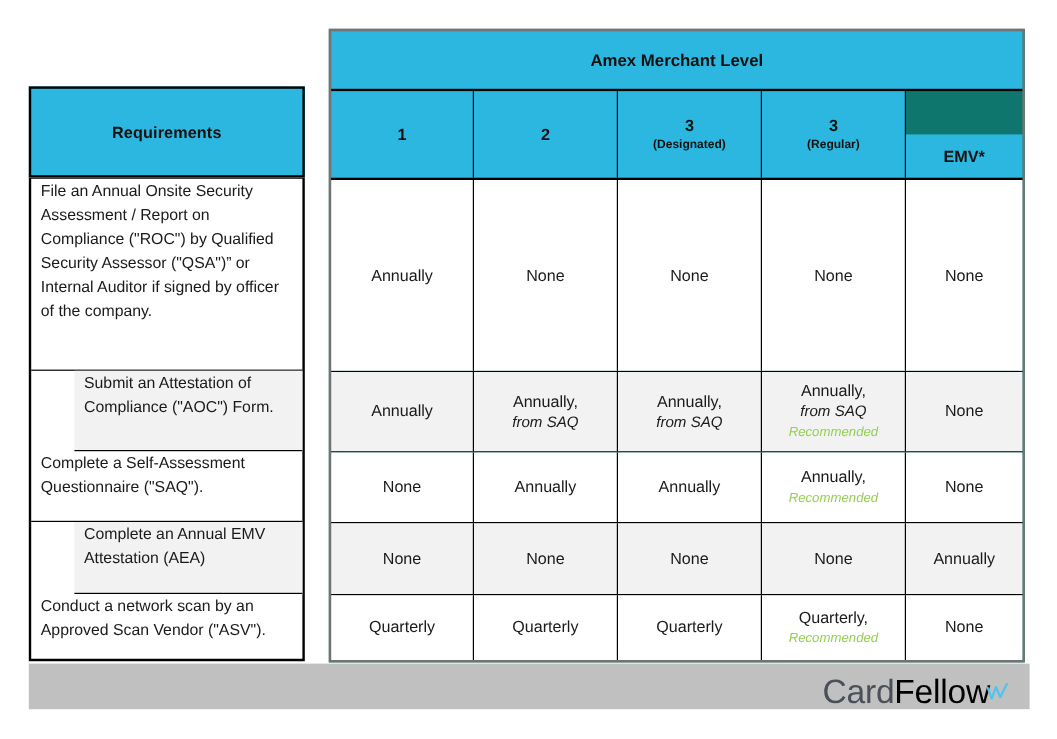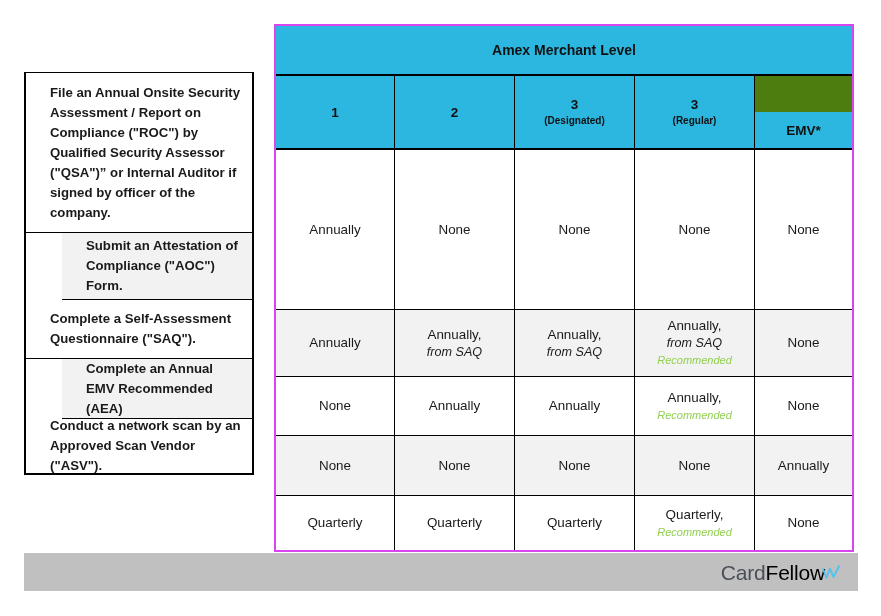--- a/index.html
+++ b/index.html
@@ -40,41 +40,39 @@
   #req-body {
     border: 2px solid #000000;
     border-top: 1px solid #000000;
     box-sizing: border-box;
     background: #ffffff;
   }
   .req-row {
     box-sizing: border-box;
     border-bottom: 1px solid #000000;
     display: flex;
-    align-items: center;
-    padding: 0 9px 0 24px;
-    font-weight: bold;
+    padding: 0 9px 0 8px;
   }
   .req-row:last-child { border-bottom: none; }
   .req-row.alt { background: #f2f2f2; margin-left: 36px; }
   .req-text {
     font-size: 13.2px;
     line-height: 20px;
     color: #1a1a1a;
   }
 
   
   #matrix {
     position: absolute;
     left: 274px;
     top: 24px;
     width: 580px;
-    border: 2px solid #d946ef;
-    box-sizing: border-box;
-    background: #4d7c0f;
+    border: 2px solid #737373;
+    box-sizing: border-box;
+    background: #0f766e;
   }
   #matrix-title {
     height: 50px;
     background: #2bb7df;
     display: flex;
     align-items: center;
     justify-content: center;
     border-bottom: 2px solid #000000;
     box-sizing: border-box;
   }
@@ -164,48 +162,51 @@
     width: 834px;
     height: 38px;
     background: #c0c0c0;
   }
   #logo {
     position: absolute;
     right: 18px;
     top: 8px;
     display: flex;
     align-items: baseline;
-    font-size: 21px;
+    font-size: 28px;
     letter-spacing: -.2px;
   }
   #logo-card { color: #4a4f58; }
   #logo-fellow { color: #000000; }
   #logo-swoosh {
     width: 18px;
     height: 16px;
     margin-left: -3px;
     align-self: center;
   }
 </style>
 </head>
 <body>
 
 <div id="req-block">
+  <div id="req-header">
+    <span id="req-header-label">Requirements</span>
+  </div>
   <div id="req-body">
       <div class="req-row" style="height: 160px;">
         <div class="req-text">File an Annual Onsite Security Assessment / Report on Compliance ("ROC") by Qualified Security Assessor ("QSA")” or Internal Auditor if signed by officer of the company.</div>
       </div>
       <div class="req-row alt" style="height: 67px;">
         <div class="req-text">Submit an Attestation of Compliance ("AOC") Form.</div>
       </div>
       <div class="req-row" style="height: 59px;">
         <div class="req-text">Complete a Self-Assessment Questionnaire ("SAQ").</div>
       </div>
       <div class="req-row alt" style="height: 60px;">
-        <div class="req-text">Complete an Annual EMV Recommended (AEA)</div>
+        <div class="req-text">Complete an Annual EMV Attestation (AEA)</div>
       </div>
       <div class="req-row" style="height: 54px;">
         <div class="req-text">Conduct a network scan by an Approved Scan Vendor ("ASV").</div>
       </div>
     </div>
 </div>
 
 <div id="matrix">
   <div id="matrix-title">
     <span id="matrix-title-label">Amex Merchant Level</span>

